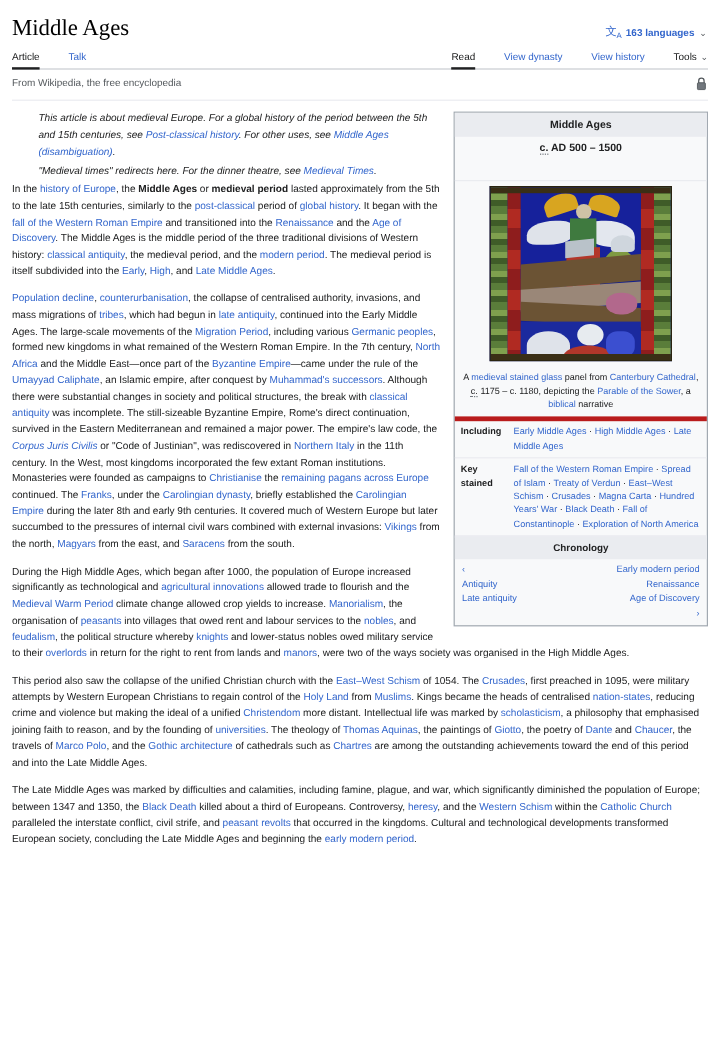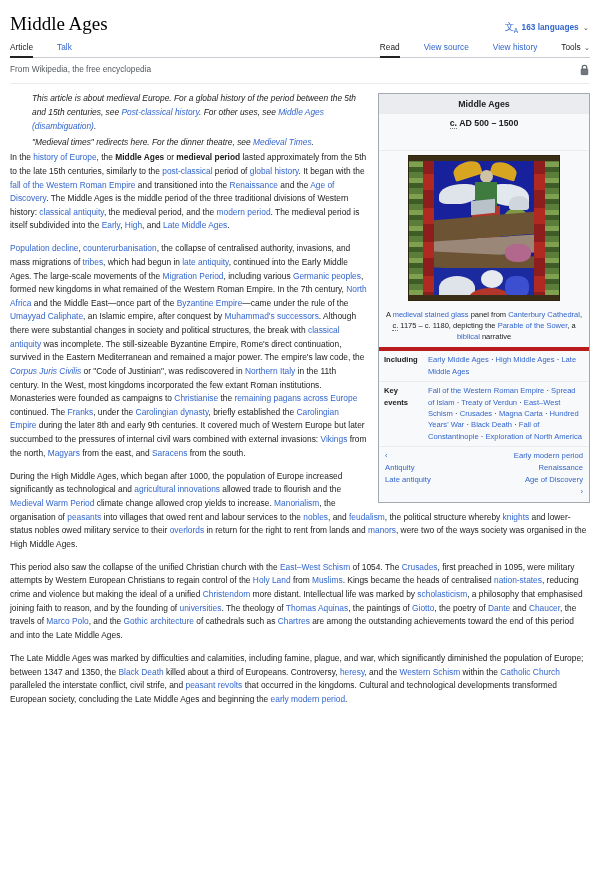--- a/index.html
+++ b/index.html
@@ -186,21 +186,21 @@
   </div>
 </div>
 
 <div class="tabbar">
   <div class="tabgroup">
     <div class="tab active">Article</div>
     <div class="tab">Talk</div>
   </div>
   <div class="tabgroup">
     <div class="tab active">Read</div>
-    <div class="tab">View source</div>
+    <div class="tab">View dynasty</div>
     <div class="tab">View history</div>
     <div class="tab tools">
       <span style="color:#202122">Tools</span>
       <span class="caret">⌄</span>
     </div>
   </div>
 </div>
 
 <div class="siteline">
   <span>From Wikipedia, the free encyclopedia</span>
@@ -262,24 +262,25 @@
 
     <div class="ib-caption">
       <span>A </span><span class="lnk">medieval stained glass</span><span> panel from </span><span class="lnk">Canterbury Cathedral</span><span>, </span><span class="abbr">c.</span><span> 1175 – c. 1180, depicting the </span><span class="lnk">Parable of the Sower</span><span>, a </span><span class="lnk">biblical</span><span> narrative</span>
     </div>
 
     <div class="ib-row">
       <div class="ib-label">Including</div>
       <div class="ib-val"><span class="lnk">Early Middle Ages</span> · <span class="lnk">High Middle Ages</span> · <span class="lnk">Late Middle Ages</span></div>
     </div>
     <div class="ib-row">
-      <div class="ib-label">Key events</div>
+      <div class="ib-label">Key stained</div>
       <div class="ib-val"><span class="lnk">Fall of the Western Roman Empire</span> · <span class="lnk">Spread of Islam</span> · <span class="lnk">Treaty of Verdun</span> · <span class="lnk">East–West Schism</span> · <span class="lnk">Crusades</span> · <span class="lnk">Magna Carta</span> · <span class="lnk">Hundred Years' War</span> · <span class="lnk">Black Death</span> · <span class="lnk">Fall of Constantinople</span> · <span class="lnk">Exploration of North America</span></div>
     </div>
 
+    <div class="ib-section">Chronology</div>
     <div class="chron">
       <div class="chron-row">
         <span class="chev">‹</span>
         <span class="lnk">Early modern period</span>
       </div>
       <div class="chron-row">
         <span class="lnk">Antiquity</span>
         <span class="lnk">Renaissance</span>
       </div>
       <div class="chron-row">

